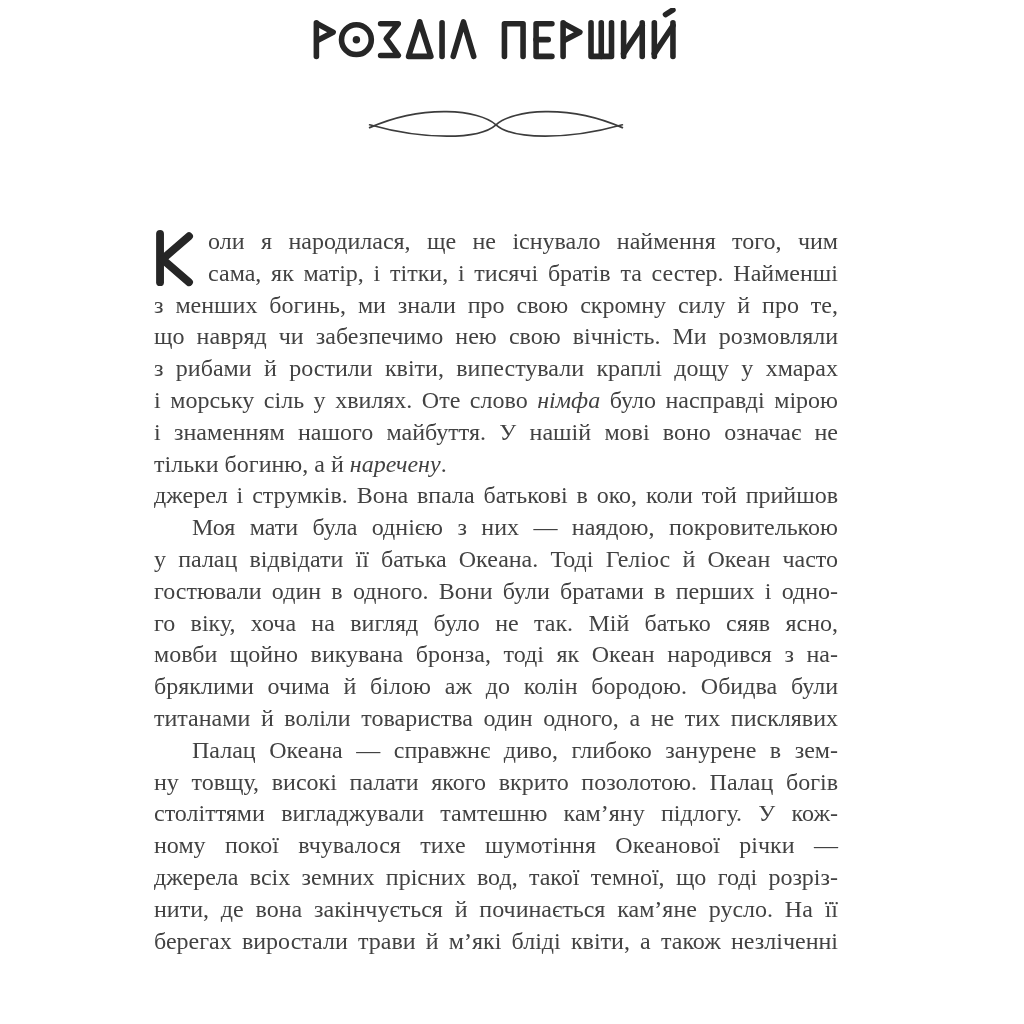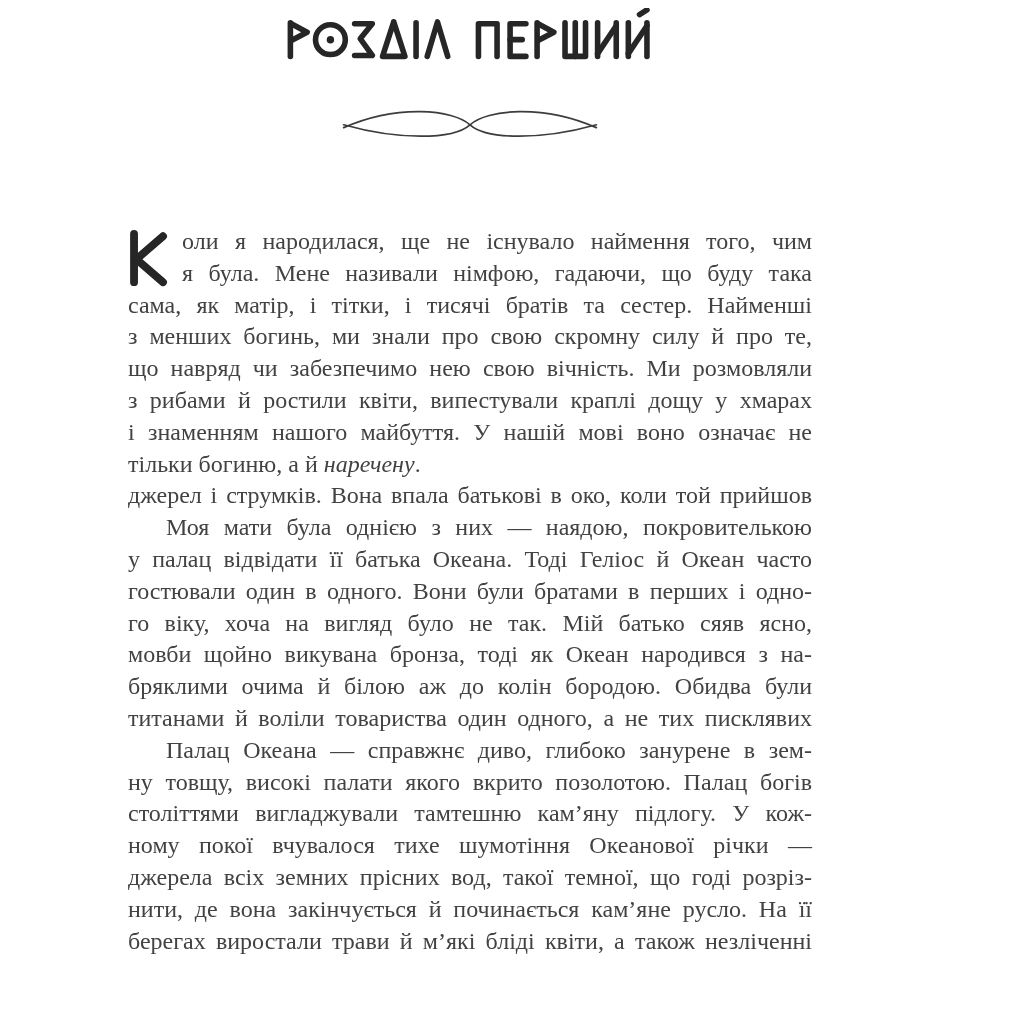--- a/index.html
+++ b/index.html
@@ -7,20 +7,21 @@
     width: 1024px;
     height: 1024px;
     background: #ffffff;
     overflow: hidden;
     font-family: "Liberation Serif", serif;
   }
   .page {
     width: 940px;
     height: 1024px;
     position: relative;
+    margin-left: 26px;
   }
   .sr-only {
     position: absolute;
     width: 1px; height: 1px;
     overflow: hidden;
     clip: rect(0 0 0 0);
     white-space: nowrap;
   }
   
   .title-wrap {
@@ -152,25 +153,25 @@
   <div class="text-col">
       <div class="para">
         <svg id="dropcap-svg" viewBox="0 0 34 48">
           <g>
             <path d="M5 4 L5 44"></path>
             <path d="M29 6 L7 25"></path>
             <path d="M7 25 L29 44"></path>
           </g>
         </svg>
         <div class="line"><span>оли я народилася, ще не існувало наймення того, чим</span></div>
-        <div class="line"><span>я була. Мене називали німфою, гадаючи, що буду така</span></div>
         <div class="line"><span>сама, як матір, і тітки, і тисячі братів та сестер. Найменші</span></div>
         <div class="line"><span>з менших богинь, ми знали про свою скромну силу й про те,</span></div>
         <div class="line"><span>що навряд чи забезпечимо нею свою вічність. Ми розмовляли</span></div>
         <div class="line"><span>з рибами й ростили квіти, випестували краплі дощу у хмарах</span></div>
+        <div class="line"><span>і морську сіль у хвилях. Оте слово </span><i>німфа</i><span> було насправді мірою</span></div>
         <div class="line"><span>і знаменням нашого майбуття. У нашій мові воно означає не</span></div>
         <div class="line para-end"><span>тільки богиню, а й </span><i>наречену</i><span>.</span></div>
       </div>
       <div class="para">
         <div class="line"><span>джерел і струмків. Вона впала батькові в око, коли той прийшов</span></div>
         <div class="line indent"><span>Моя мати була однією з них — наядою, покровителькою</span></div>
         <div class="line"><span>у палац відвідати її батька Океана. Тоді Геліос й Океан часто</span></div>
         <div class="line"><span>гостювали один в одного. Вони були братами в перших і одно-</span></div>
         <div class="line"><span>го віку, хоча на вигляд було не так. Мій батько сяяв ясно,</span></div>
         <div class="line"><span>мовби щойно викувана бронза, тоді як Океан народився з на-</span></div>

